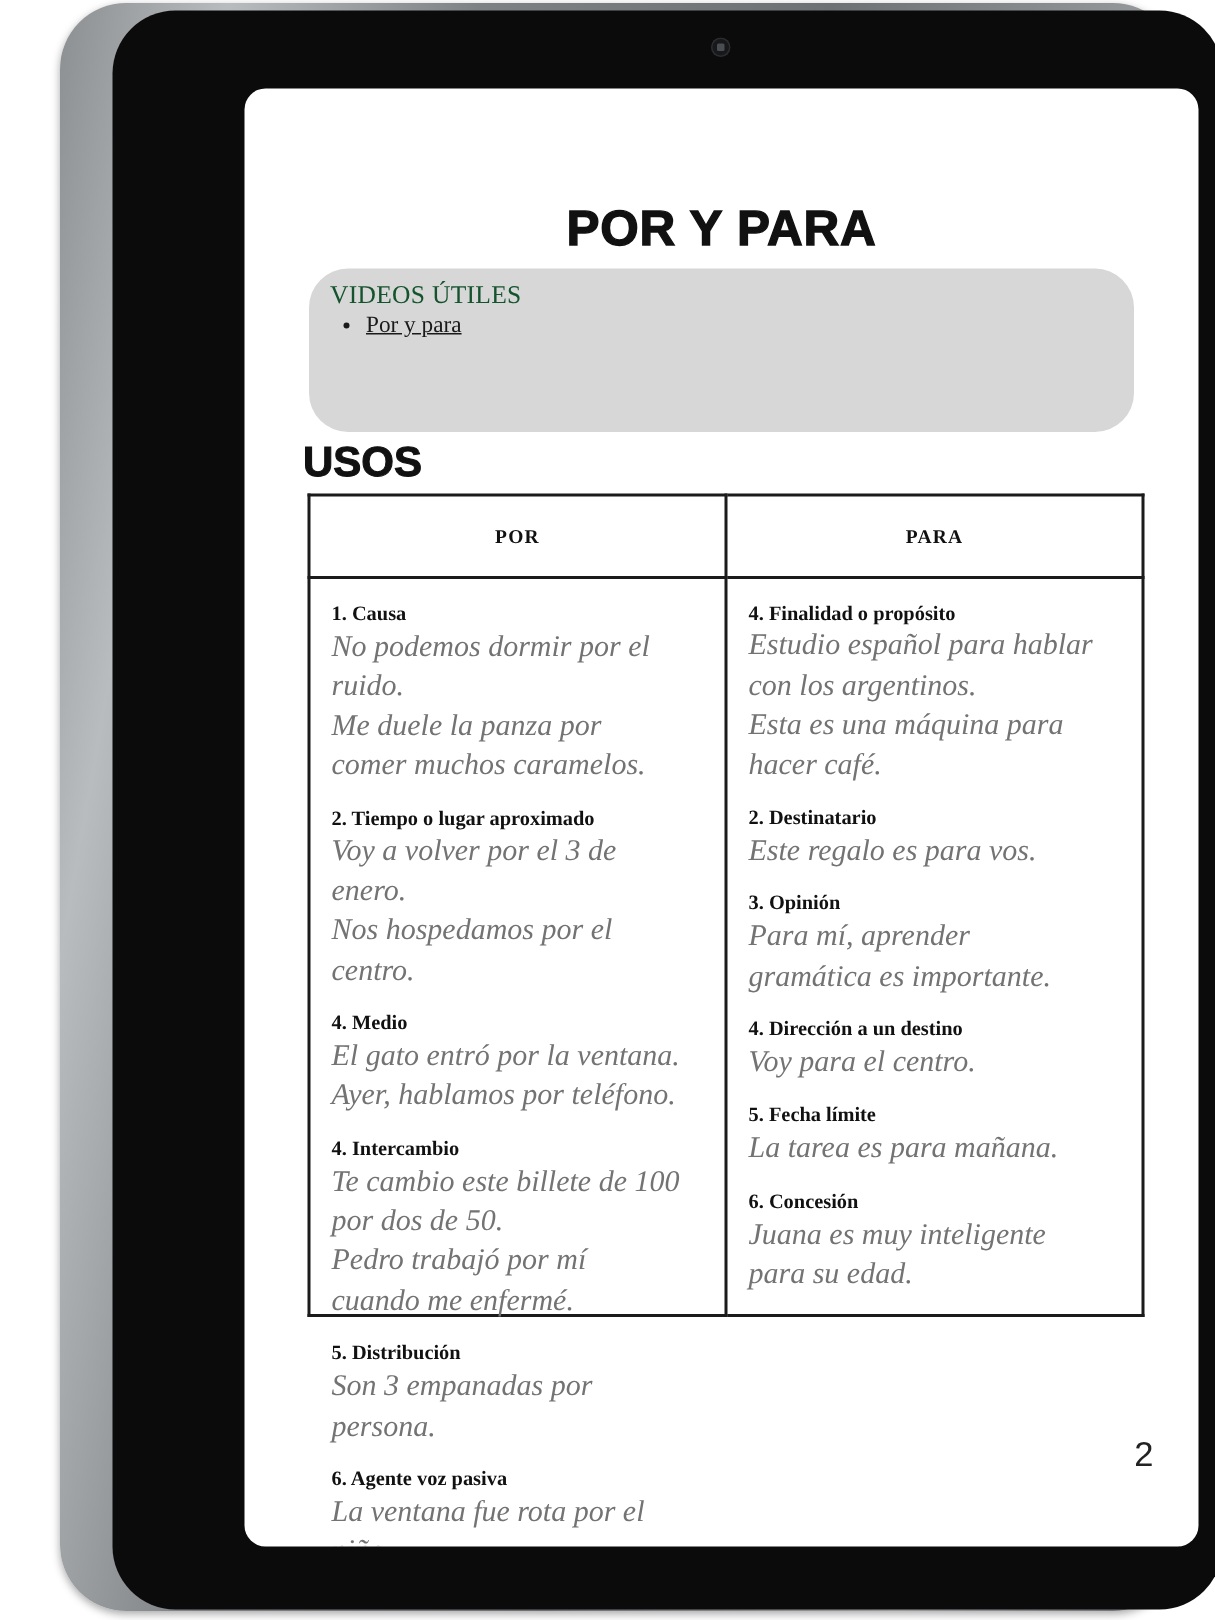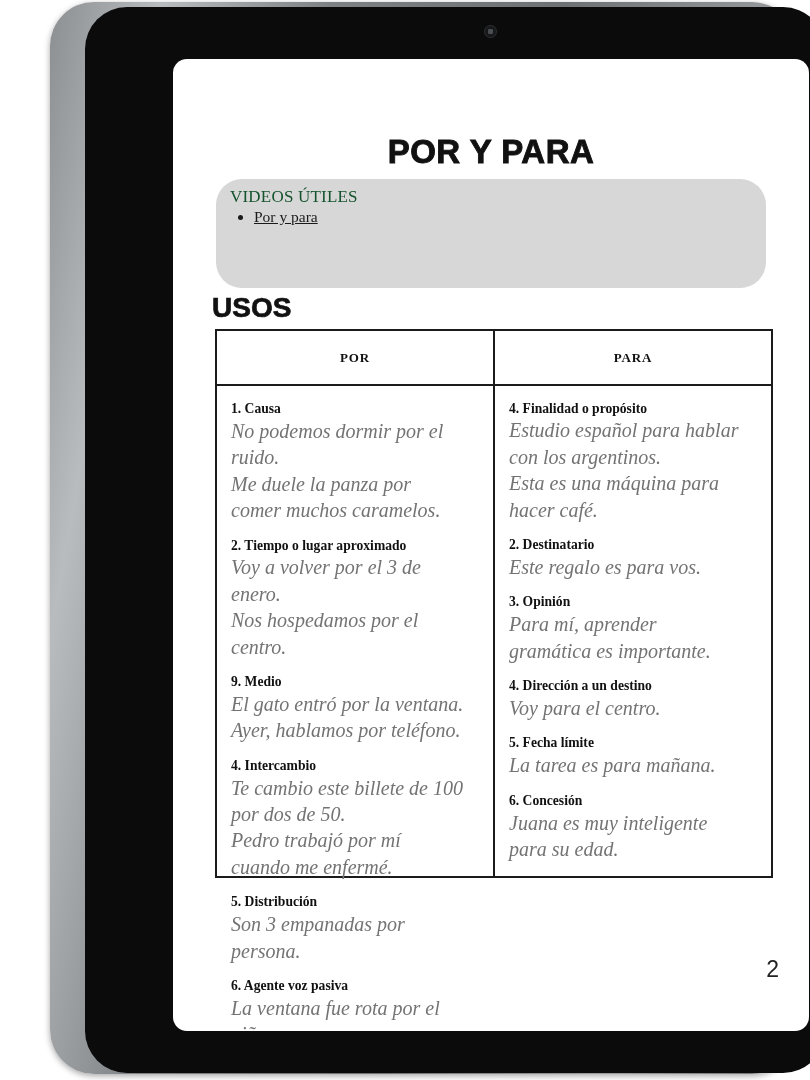--- a/index.html
+++ b/index.html
@@ -12,21 +12,21 @@
     width: 810px;
     height: 1080px;
     position: relative;
     overflow: hidden;
     font-family: "Liberation Serif", serif;
   }
 
   
   #device {
     position: absolute;
-    left: 50px;
+    left: 40px;
     top: 2px;
     width: 746px;
     height: 1072px;
     border-radius: 44px;
     background: linear-gradient(100deg,#8c8f92 0%, #b9bcbe 12%, #7e8184 30%, #6e7174 55%, #9a9d9f 80%, #6a6d70 100%);
     box-shadow: 0 2px 6px rgba(0,0,0,0.35);
     padding: 3px;
     box-sizing: border-box;
   }
   #bezel {
@@ -255,21 +255,21 @@
                       <div class="use-title">1. Causa</div>
                       <div class="use-example">No podemos dormir por el ruido.</div>
                       <div class="use-example">Me duele la panza por comer muchos caramelos.</div>
                     </div>
                     <div class="use-group">
                       <div class="use-title">2. Tiempo o lugar aproximado</div>
                       <div class="use-example">Voy a volver por el 3 de enero.</div>
                       <div class="use-example">Nos hospedamos por el centro.</div>
                     </div>
                     <div class="use-group">
-                      <div class="use-title">9. Medio</div>
+                      <div class="use-title">4. Medio</div>
                       <div class="use-example">El gato entró por la ventana.</div>
                       <div class="use-example">Ayer, hablamos por teléfono.</div>
                     </div>
                     <div class="use-group">
                       <div class="use-title">4. Intercambio</div>
                       <div class="use-example">Te cambio este billete de 100 por dos de 50.</div>
                       <div class="use-example">Pedro trabajó por mí cuando me enfermé.</div>
                     </div>
                     <div class="use-group">
                       <div class="use-title">5. Distribución</div>

